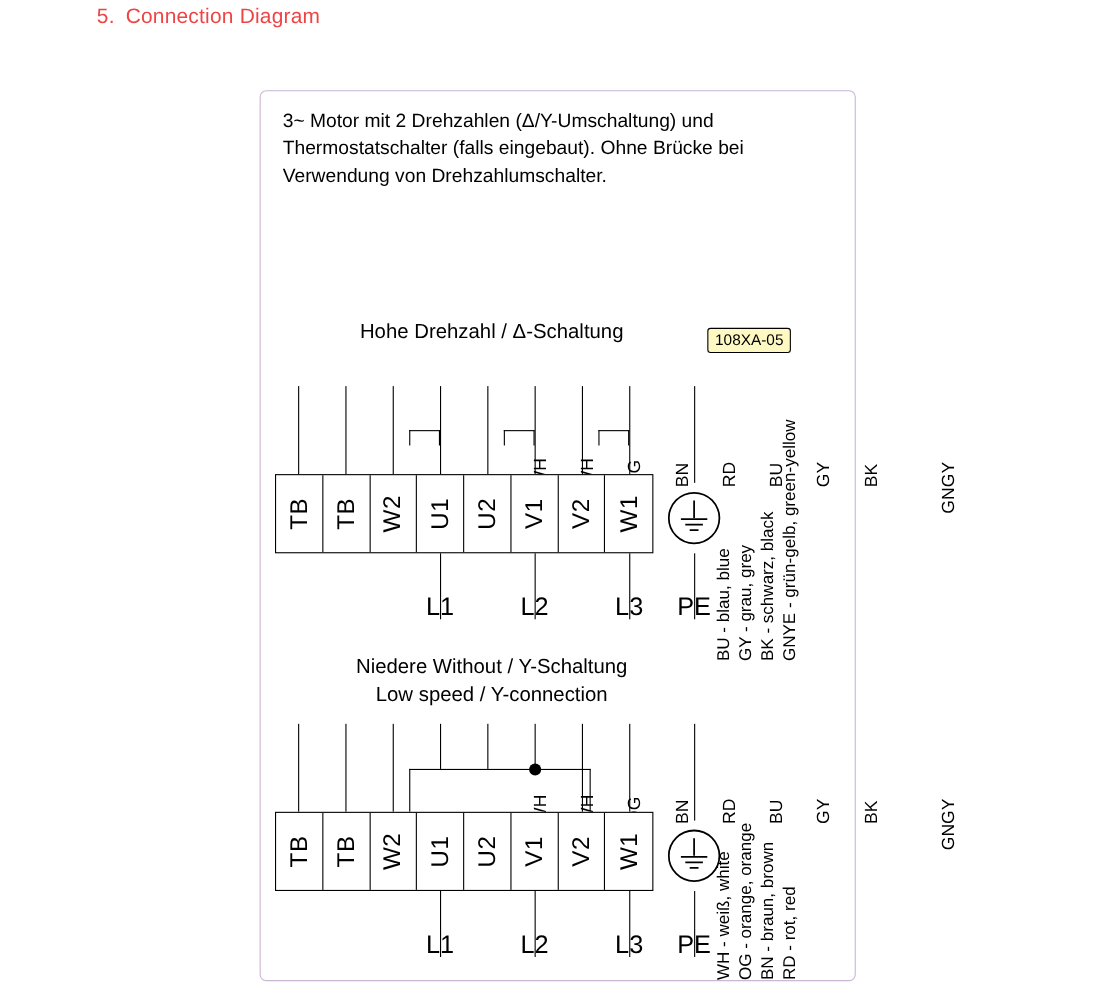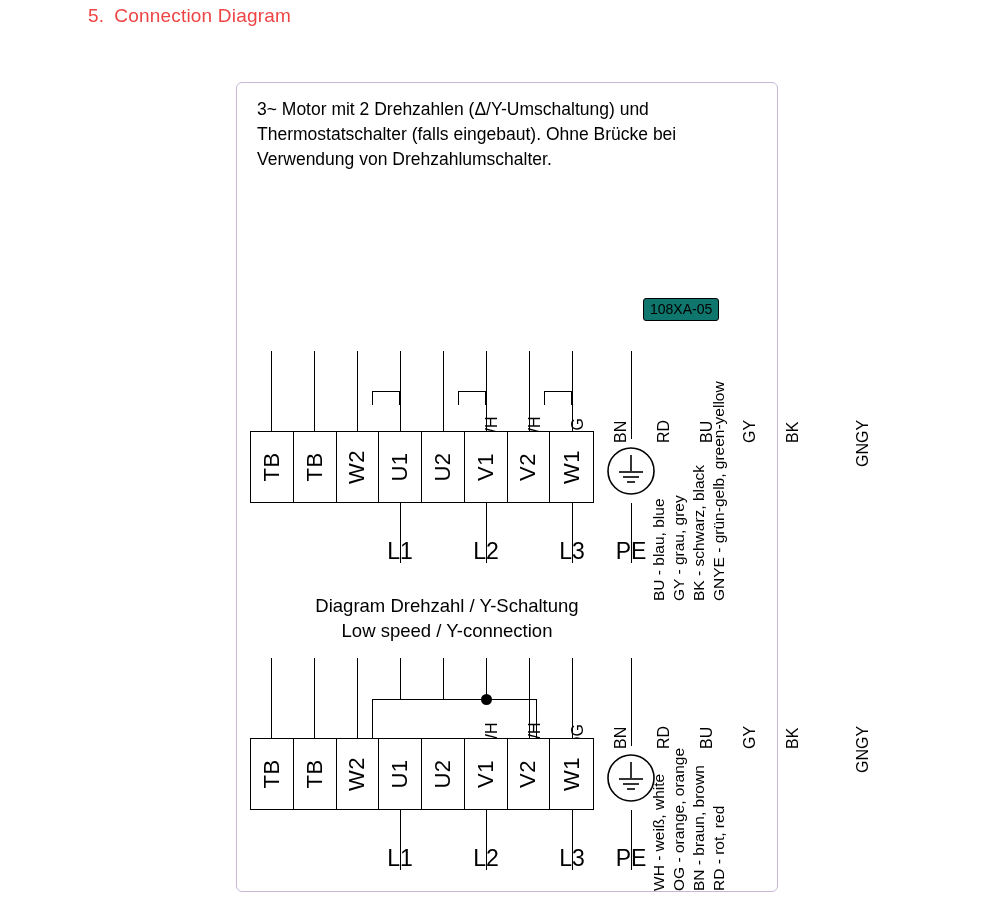--- a/index.html
+++ b/index.html
@@ -58,21 +58,21 @@
     font-size: 18.5px;
     line-height: 25px;
   }
 
   .code-box {
     position: absolute;
     border: 1px solid #000;
     border-radius: 3px;
     padding: 2px 6px 3px 6px;
     font-size: 14px;
-    background: #0f766e;
+    background: #fef9c3;
   }
 
   
   .strip {
     position: absolute;
     border: 1.6px solid #000;
     box-sizing: border-box;
     display: flex;
     background: #fff;
   }
@@ -157,20 +157,21 @@
 </div>
 
 <div class="panel">
 
   <div class="intro">
     <p>3~ Motor mit 2 Drehzahlen (Δ/Y-Umschaltung) und Thermostatschalter (falls eingebaut). Ohne Brücke bei Verwendung von Drehzahlumschalter.</p>
   </div>
 
   <div class="code-box" style="left:406px; top:215px;">108XA-05</div>
 
+  <div class="block-head" style="left:10px; top:205px;">Hohe Drehzahl / Δ-Schaltung</div>
 
   <div class="wirelab" style="left:264px; top:342px;">WH</div>
   <div class="wirelab" style="left:307px; top:342px;">WH</div>
   <div class="wirelab" style="left:350px; top:342px;">OG</div>
   <div class="wirelab" style="left:393px; top:342px;">BN</div>
   <div class="wirelab" style="left:436px; top:342px;">RD</div>
   <div class="wirelab" style="left:479px; top:342px;">BU</div>
   <div class="wirelab" style="left:522px; top:342px;">GY</div>
   <div class="wirelab" style="left:565px; top:342px;">BK</div>
   <div class="wirelab" style="left:635px; top:366px;">GNGY</div>
@@ -227,21 +228,21 @@
   <div class="vline" style="left:163px; top:420px; height:60px;"></div>
   <div class="vline" style="left:249px; top:420px; height:60px;"></div>
   <div class="vline" style="left:335px; top:420px; height:60px;"></div>
   <div class="vline" style="left:394px; top:420px; height:60px;"></div>
 
   <div class="phase" style="left:133px; top:455px;">L1</div>
   <div class="phase" style="left:219px; top:455px;">L2</div>
   <div class="phase" style="left:305px; top:455px;">L3</div>
   <div class="phase" style="left:364px; top:455px;">PE</div>
 
-  <div class="block-head" style="left:10px; top:510px;">Diagram Drehzahl / Y-Schaltung</div>
+  <div class="block-head" style="left:10px; top:510px;">Niedere Without / Y-Schaltung</div>
   <div class="block-head" style="left:10px; top:535px;">Low speed / Y-connection</div>
 
   <div class="wirelab" style="left:264px; top:648px;">WH</div>
   <div class="wirelab" style="left:307px; top:648px;">WH</div>
   <div class="wirelab" style="left:350px; top:648px;">OG</div>
   <div class="wirelab" style="left:393px; top:648px;">BN</div>
   <div class="wirelab" style="left:436px; top:648px;">RD</div>
   <div class="wirelab" style="left:479px; top:648px;">BU</div>
   <div class="wirelab" style="left:522px; top:648px;">GY</div>
   <div class="wirelab" style="left:565px; top:648px;">BK</div>

